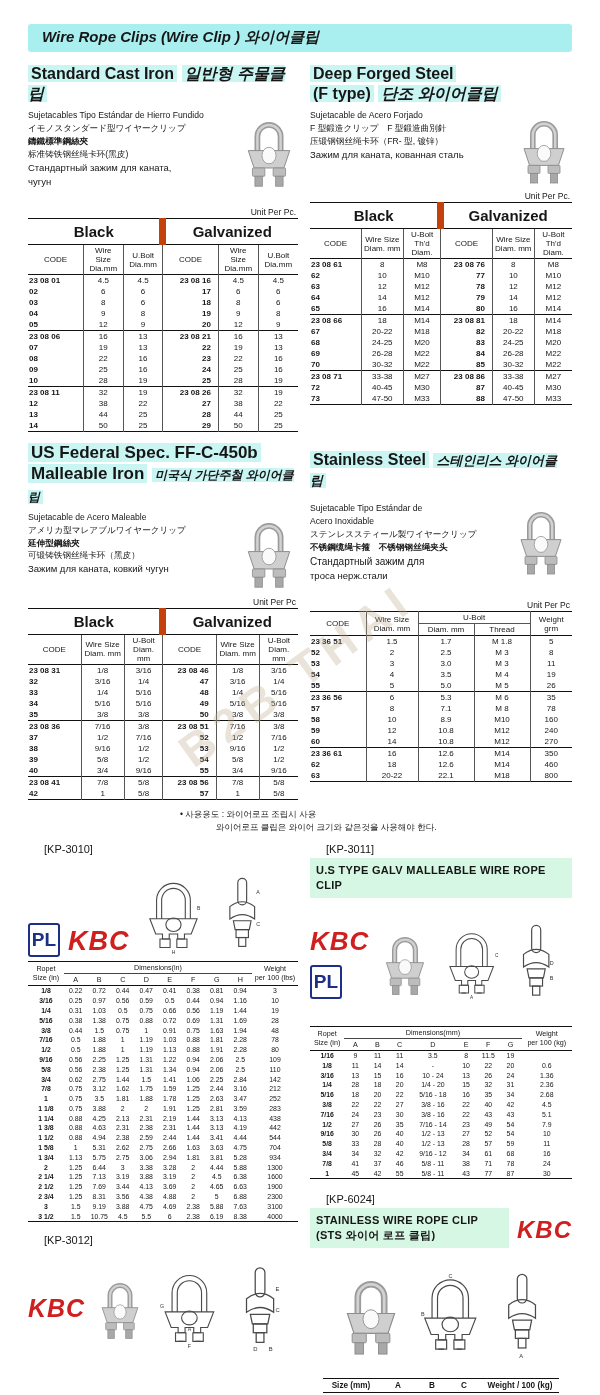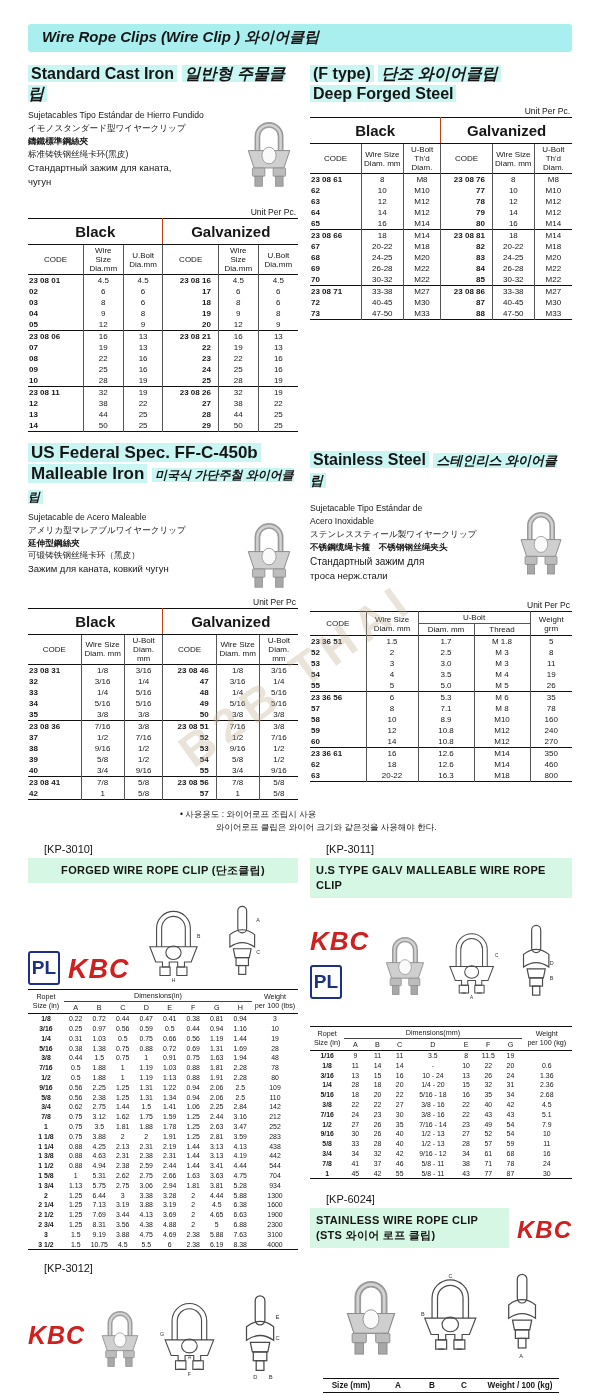--- a/index.html
+++ b/index.html
@@ -16,21 +16,21 @@
   .descrow{display:flex;justify-content:space-between;margin-top:5px;}
   .desc{font-size:8.6px;line-height:1.5;}
   .desc div{white-space:nowrap;}
   .photo{flex:none;margin-left:2px;}
   .unit{font-size:8.5px;text-align:right;margin:2px 2px 1px 0;}
   table{border-collapse:collapse;width:100%;}
   th{white-space:pre-line;font-weight:400;}
   .product{border-top:1.6px solid #111;border-bottom:1.6px solid #111;font-size:8px;}
   .product th{font-size:8px;text-align:center;padding:1px 0;}
   .product tr.gh th{font-weight:700;font-size:15px;border-bottom:1px solid #111;padding:4px 0;}
-  .product tr.gh th + th{border-left:1px solid #c2410c;}
+  .product tr.gh th + th{border-left:7px solid #c2410c;}
   .product tr.ch th + th{border-left:1px solid #555;}
   .product thead{border-bottom:1.6px solid #111;}
   .product td{text-align:center;height:11px;padding:0 1px;}
   .product td + td{border-left:1px solid #555;}
   .product td:nth-child(1){text-align:left;font-weight:700;padding-right:7px;}
   .product.g6 td:nth-child(4){text-align:right;font-weight:700;padding-right:7px;}
   .product tbody.grp + tbody.grp{border-top:1.5px solid #111;}
   .product th.ubh{border-bottom:1px solid #555;}
   .vb{border-left:1px solid #555;}
   .notes{font-size:8.5px;line-height:1.6;margin:8px 0 4px 0;}
@@ -264,25 +264,36 @@
                   <td>50</td>
                   <td>25</td>
                 </tr>
               </tbody>
             </table>
       </section>
     </div>
 
     <div class="colR">
       <section>
+        <div class="sec-title"><span class="hl">Deep Forged Steel</span></div>
         <div class="sec-title">
           <span class="hl">(F type)</span>
           <span class="hl ko">단조 와이어클립</span>
         </div>
-        <div class="sec-title"><span class="hl">Deep Forged Steel</span></div>
+        <div class="descrow" style="min-height:74px">
+          <div class="desc">
+            <div>Sujetacable de Acero Forjado</div>
+            <div>F 型鍛造クリップ　F 型鍛造曲別針</div>
+            <div>压锻钢钢丝绳卡环（FR- 型, 镀锌）</div>
+            <div style="font-size:9.5px">Зажим для каната, кованная сталь</div>
+          </div>
+          <svg class="photo" width="56" height="80" viewBox="0 0 70 95">
+                <use href="#clipphoto"></use>
+              </svg>
+        </div>
         <div class="unit">Unit Per Pc.</div>
         <table class="product g6">
           <colgroup>
                 <col style="width:52px">
                 <col style="width:42px">
                 <col style="width:38px">
                 <col style="width:52px">
                 <col style="width:42px">
                 <col style="width:38px">
               </colgroup>
@@ -702,41 +713,40 @@
                 <tr>
                   <td>62</td>
                   <td>18</td>
                   <td>12.6</td>
                   <td>M14</td>
                   <td>460</td>
                 </tr>
                 <tr>
                   <td>63</td>
                   <td>20-22</td>
-                  <td>16.3</td>
+                  <td>22.1</td>
                   <td>M18</td>
                   <td>800</td>
                 </tr>
               </tbody>
             </table>
       </section>
     </div>
   </div>
 
   <div class="notes">
     <div class="n1">• 사용용도 : 와이어로프 조립시 사용</div>
     <div class="n2">와이어로프 클립은 와이어 크기와 같은것을 사용해야 한다.</div>
   </div>
 
   <div class="cols">
 
     <div class="colL">
       <section>
         <div class="kp-label">[KP-3010]</div>
-        <div class="kp-head">FORGED WIRE ROPE CLIP (단조클립)</div>
         <div class="drawrow" style="height:96px">
           <div class="pl">
                 <span>PL</span>
               </div>
           <div class="kbc" style="font-size:27px">KBC</div>
           <svg class="lineart" width="76" height="84" viewBox="0 0 90 95">
             <use href="#clipfront"></use>
             <text class="dim" x="70" y="42">B</text>
                 <text class="dim" x="40" y="94">H</text>
           </svg>

